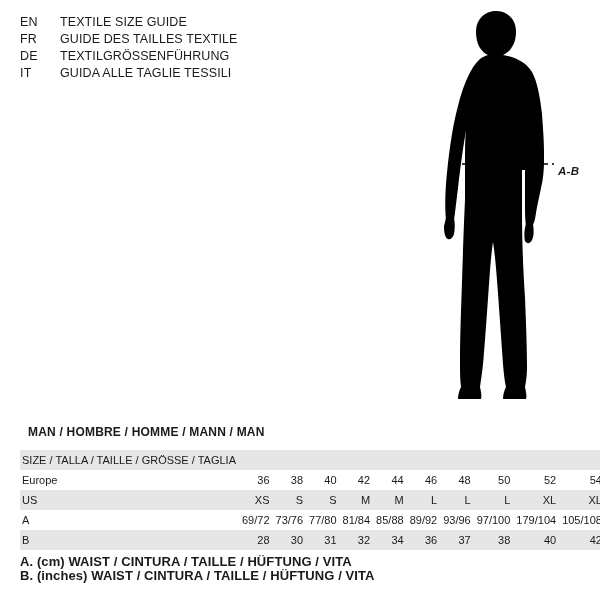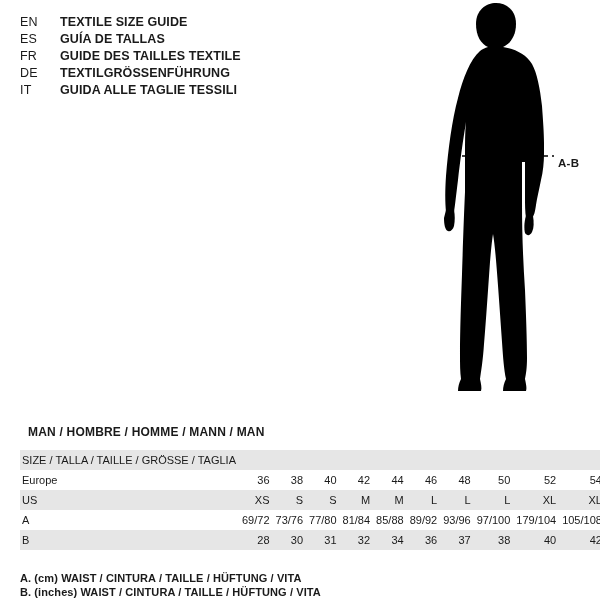--- a/index.html
+++ b/index.html
@@ -35,40 +35,40 @@
     line-height: 17px;
   }
   .lang-code {
     width: 40px;
     font-size: 12.5px;
     letter-spacing: 0.2px;
   }
   .lang-text {
     font-size: 12.5px;
     letter-spacing: 0.1px;
-    font-weight: bold;
   }
 
   
   .section-title {
     position: absolute;
     left: 20px;
     top: 111px;
     font-size: 12.5px;
     font-weight: bold;
     letter-spacing: 0.2px;
   }
 
   
   .figure-wrap {
     position: absolute;
     left: 430px;
-    top: 2px;
+    top: 10px;
     width: 150px;
     height: 400px;
+    font-style: italic;
   }
   .figure-wrap svg {
     display: block;
   }
   .ab-label {
     position: absolute;
     left: 128px;
     top: 155px;
     font-size: 11.5px;
     font-weight: bold;
@@ -108,42 +108,38 @@
   }
   table.size-table td.val {
     width: 43px;
     text-align: right;
   }
 
   
   .footnotes {
     position: absolute;
     left: 20px;
-    top: 571px;
-    font-size: 11px;
+    top: 555px;
+    font-size: 13px;
     line-height: 14px;
     letter-spacing: 0.1px;
   }
   .footnotes div {
     font-weight: bold;
   }
 </style>
 </head>
 <body>
 
 <div class="page">
 
   <div class="lang-block">
     <div class="lang-row">
       <span class="lang-code">EN</span>
       <span class="lang-text">TEXTILE SIZE GUIDE</span>
-    </div>
-    <div class="lang-row">
-      <span class="lang-code">ES</span>
-      <span class="lang-text">GUÍA DE TALLAS</span>
     </div>
     <div class="lang-row">
       <span class="lang-code">FR</span>
       <span class="lang-text">GUIDE DES TAILLES TEXTILE</span>
     </div>
     <div class="lang-row">
       <span class="lang-code">DE</span>
       <span class="lang-text">TEXTILGRÖSSENFÜHRUNG</span>
     </div>
     <div class="lang-row">

